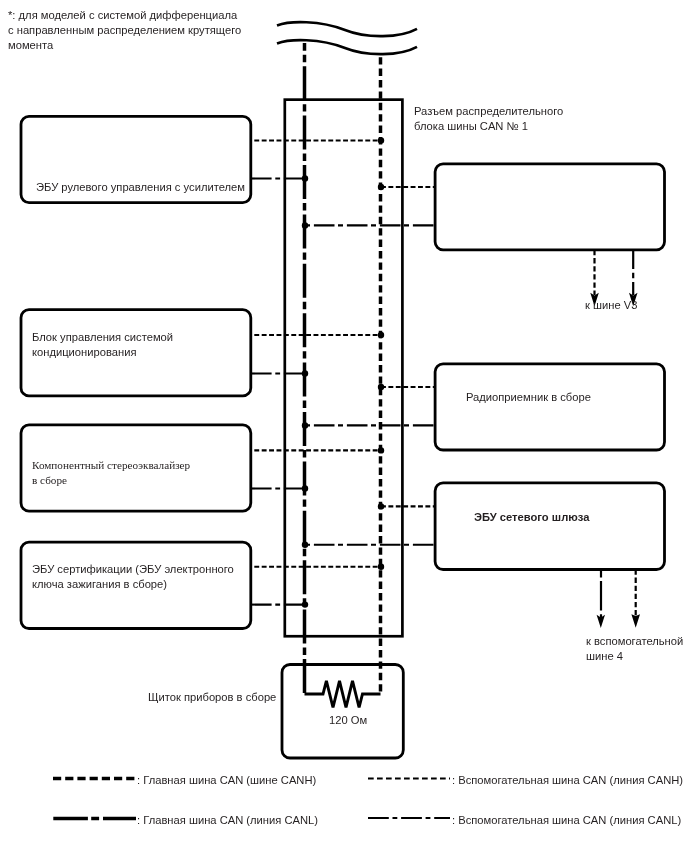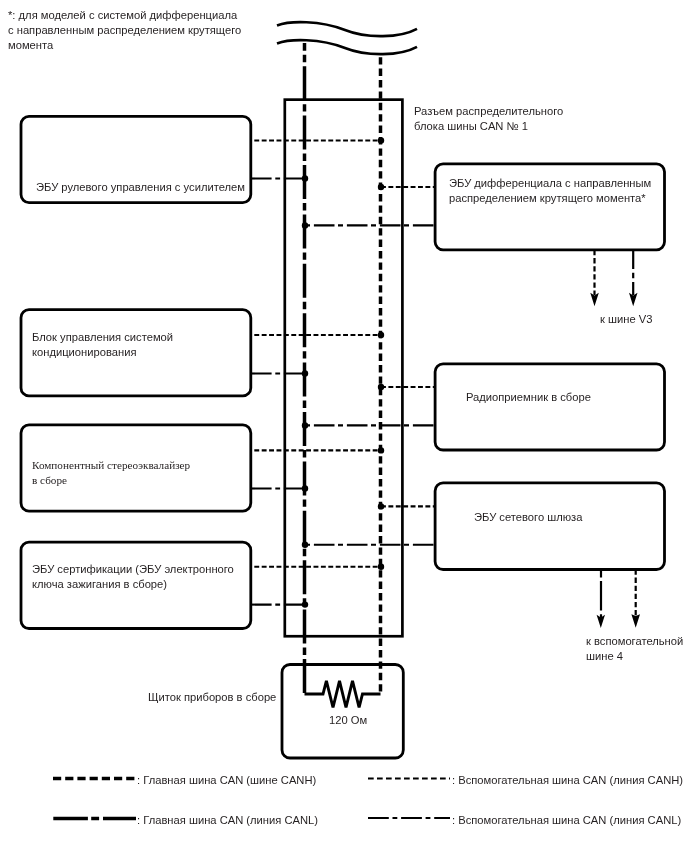--- a/index.html
+++ b/index.html
@@ -109,29 +109,27 @@
 блока шины CAN № 1</div>
 
   <div class="txt" style="left:36px;top:136.0px;margin-top:44px;">ЭБУ рулевого управления с усилителем</div>
   <div class="txt" style="left:32px;top:330.0px;">Блок управления системой
 кондиционирования</div>
   <div class="txt" style="left:32px;top:458px;font-family:Liberation Serif, serif;">Компонентный стереоэквалайзер
 в сборе</div>
   <div class="txt" style="left:32px;top:562.0px;">ЭБУ сертификации (ЭБУ электронного
 ключа зажигания в сборе)</div>
 
-  <div class="txt" style="left:449px;top:176.0px;">ЭБУ дифференциала с направленным
-распределением крутящего момента*</div>
   <div class="txt" style="left:466px;top:390.0px;">Радиоприемник в сборе</div>
-  <div class="txt" style="left:474px;top:510.0px;">ЭБУ сетевого шлюза</div>
+  <div class="txt" style="left:474px;top:510.0px;font-weight:bold;">ЭБУ сетевого шлюза</div>
 
   <div class="txt" style="left:148px;top:690px;">Щиток приборов в сборе</div>
   <div class="txt" style="left:329px;top:713px;">120 Ом</div>
 
-  <div class="txt" style="left:585px;top:312.0px;margin-left:15px;">к шине V3</div>
+  <div class="txt" style="left:585px;top:298px;">к шине V3</div>
   <div class="txt" style="left:586px;top:634px;">к вспомогательной
 шине 4</div>
 
   <div class="txt" style="left:137px;top:773px;">: Главная шина CAN (шине CANH)</div>
   <div class="txt" style="left:137px;top:813px;">: Главная шина CAN (линия CANL)</div>
   <div class="txt" style="left:452px;top:773px;">: Вспомогательная шина CAN (линия CANH)</div>
   <div class="txt" style="left:452px;top:813px;">: Вспомогательная шина CAN (линия CANL)</div>
 
 </div>
 

